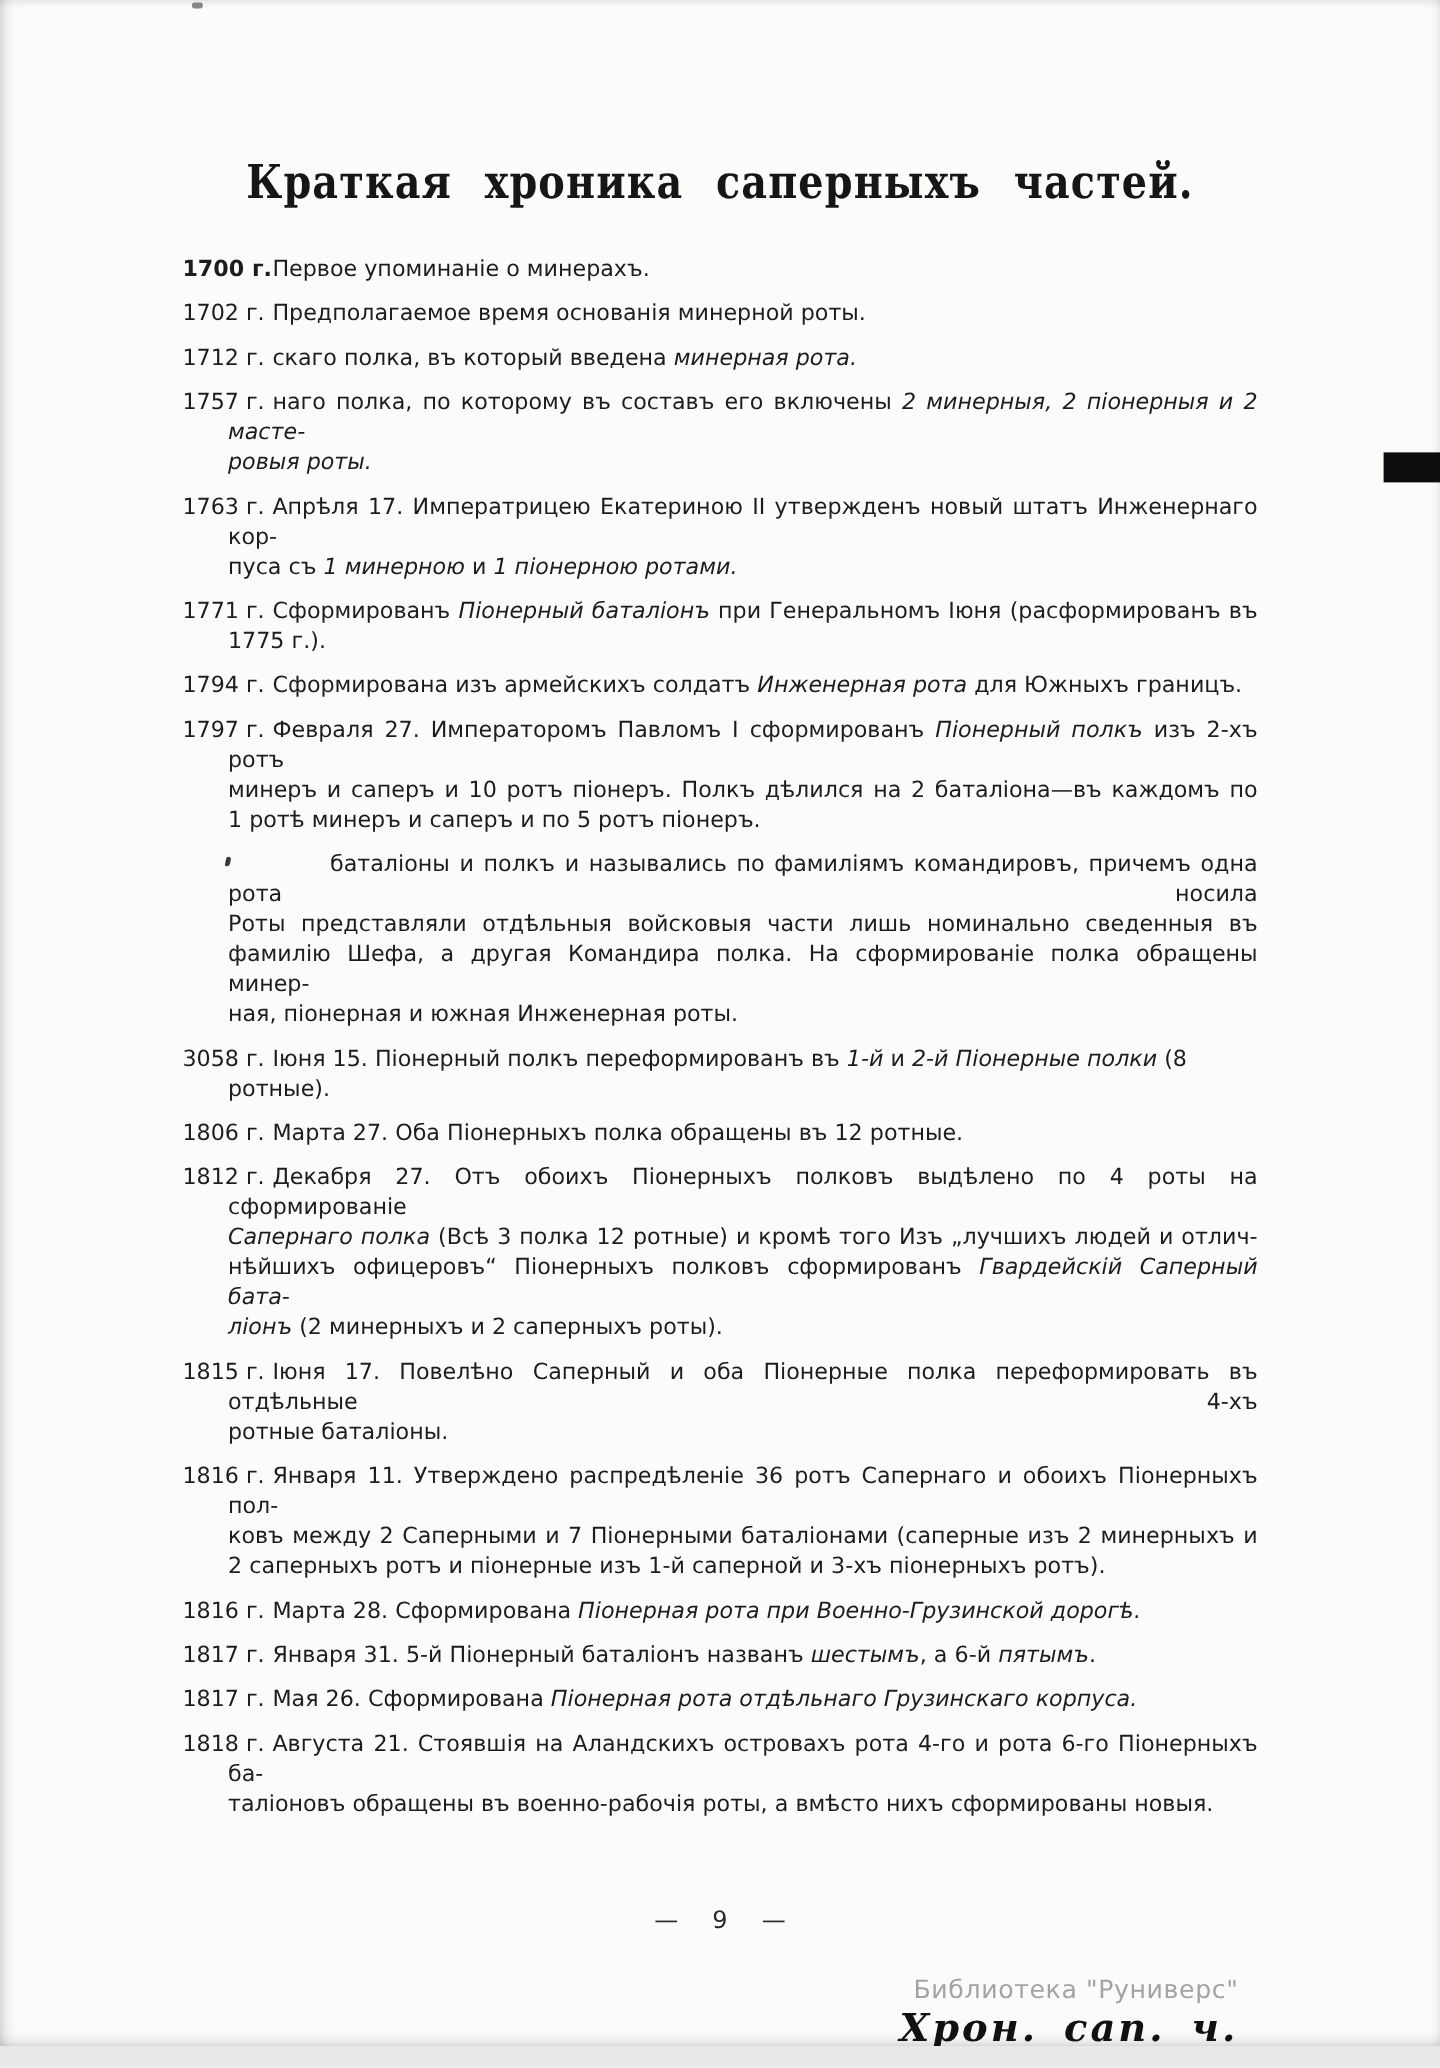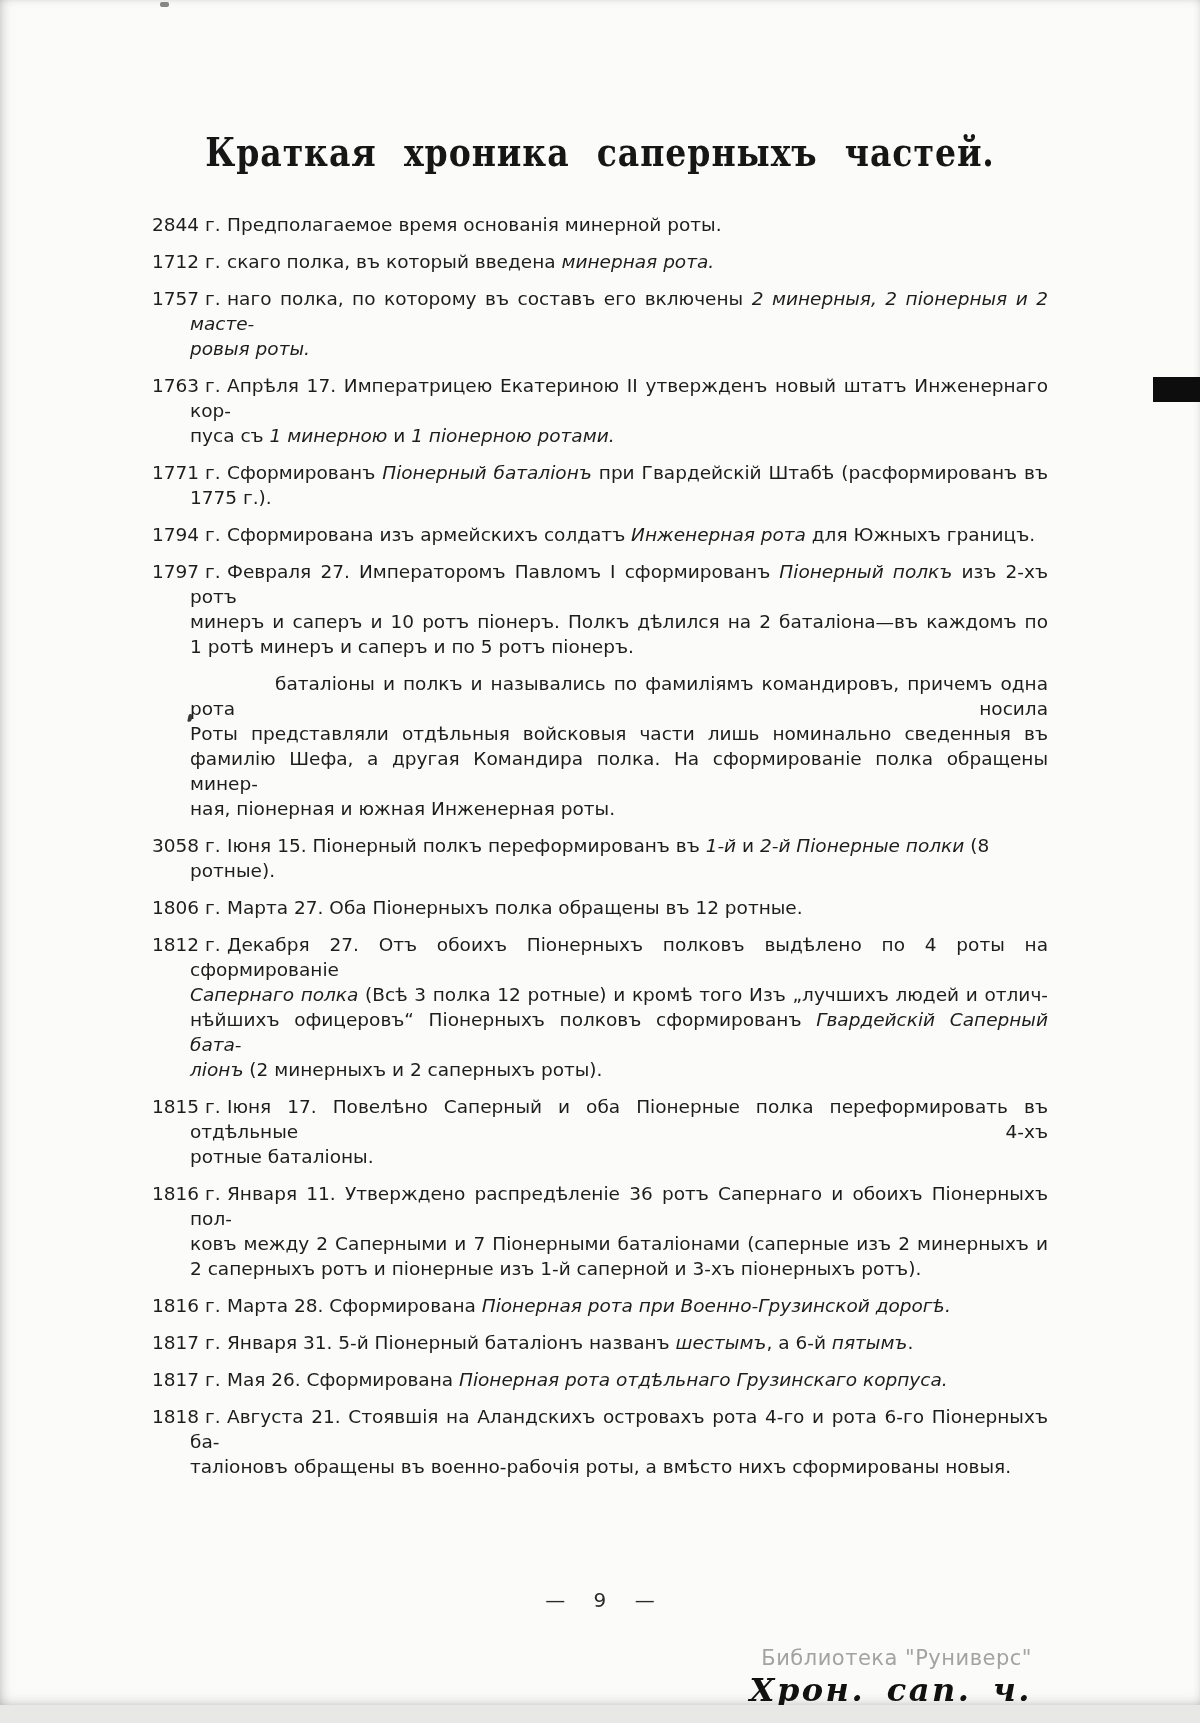--- a/index.html
+++ b/index.html
@@ -105,40 +105,44 @@
   }
 </style>
 </head>
 <body>
 
 <div class="page">
   <h1 class="title">Краткая хроника саперныхъ частей.</h1>
 
   <div class="content">
       <div class="entry">
-        <span class="year">2844 г.</span>
+        <span class="year b">1700 г.</span>
+        <div class="line"><span>Первое упоминаніе о минерахъ.</span></div>
+      </div>
+      <div class="entry">
+        <span class="year">1702 г.</span>
         <div class="line"><span>Предполагаемое время основанія минерной роты.</span></div>
       </div>
       <div class="entry">
         <span class="year">1712 г.</span>
         <div class="line"><span>скаго полка, въ который введена </span><span class="em">минерная рота.</span></div>
       </div>
       <div class="entry">
         <span class="year">1757 г.</span>
         <div class="line j"><span>наго полка, по которому въ составъ его включены </span><span class="em">2 минерныя, 2 піонерныя и 2 масте-</span></div>
         <div class="line"><span class="em">ровыя роты.</span></div>
       </div>
       <div class="entry">
         <span class="year">1763 г.</span>
         <div class="line j"><span>Апрѣля 17. Императрицею Екатериною II утвержденъ новый штатъ Инженернаго кор-</span></div>
         <div class="line"><span>пуса съ </span><span class="em">1 минерною</span><span> и </span><span class="em">1 піонерною ротами.</span></div>
       </div>
       <div class="entry">
         <span class="year">1771 г.</span>
-        <div class="line j"><span>Сформированъ </span><span class="em">Піонерный баталіонъ</span><span> при Гвардейскій Штабѣ (расформированъ въ</span></div>
+        <div class="line j"><span>Сформированъ </span><span class="em">Піонерный баталіонъ</span><span> при Генеральномъ Іюня (расформированъ въ</span></div>
         <div class="line"><span>1775 г.).</span></div>
       </div>
       <div class="entry">
         <span class="year">1794 г.</span>
         <div class="line"><span>Сформирована изъ армейскихъ солдатъ </span><span class="em">Инженерная рота</span><span> для Южныхъ границъ.</span></div>
       </div>
       <div class="entry">
         <span class="year">1797 г.</span>
         <div class="line j"><span>Февраля 27. Императоромъ Павломъ I сформированъ </span><span class="em">Піонерный полкъ</span><span> изъ 2-хъ ротъ</span></div>
         <div class="line j"><span>минеръ и саперъ и 10 ротъ піонеръ. Полкъ дѣлился на 2 баталіона—въ каждомъ по</span></div>

